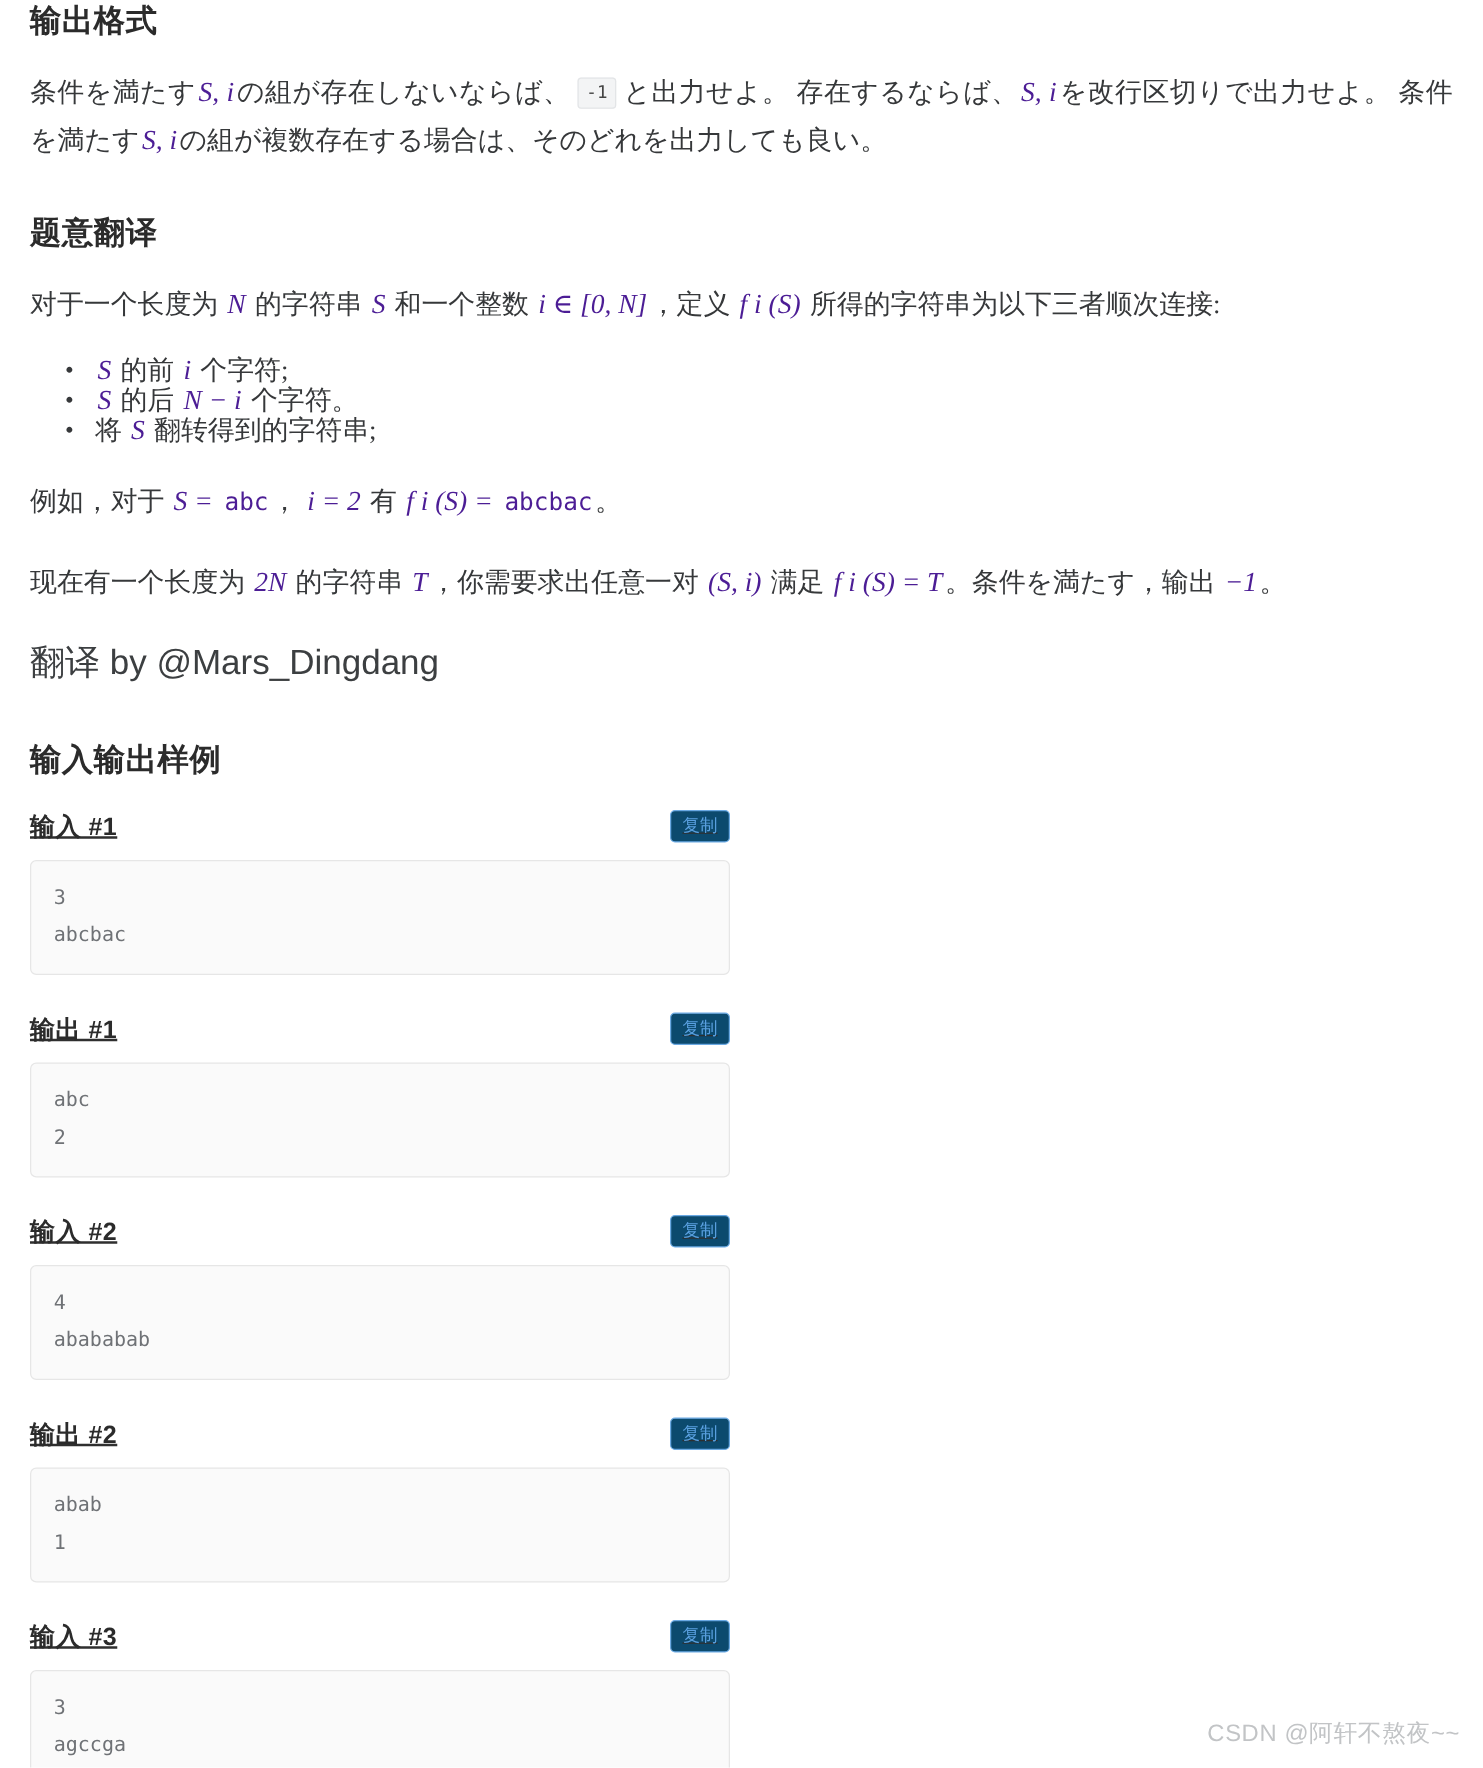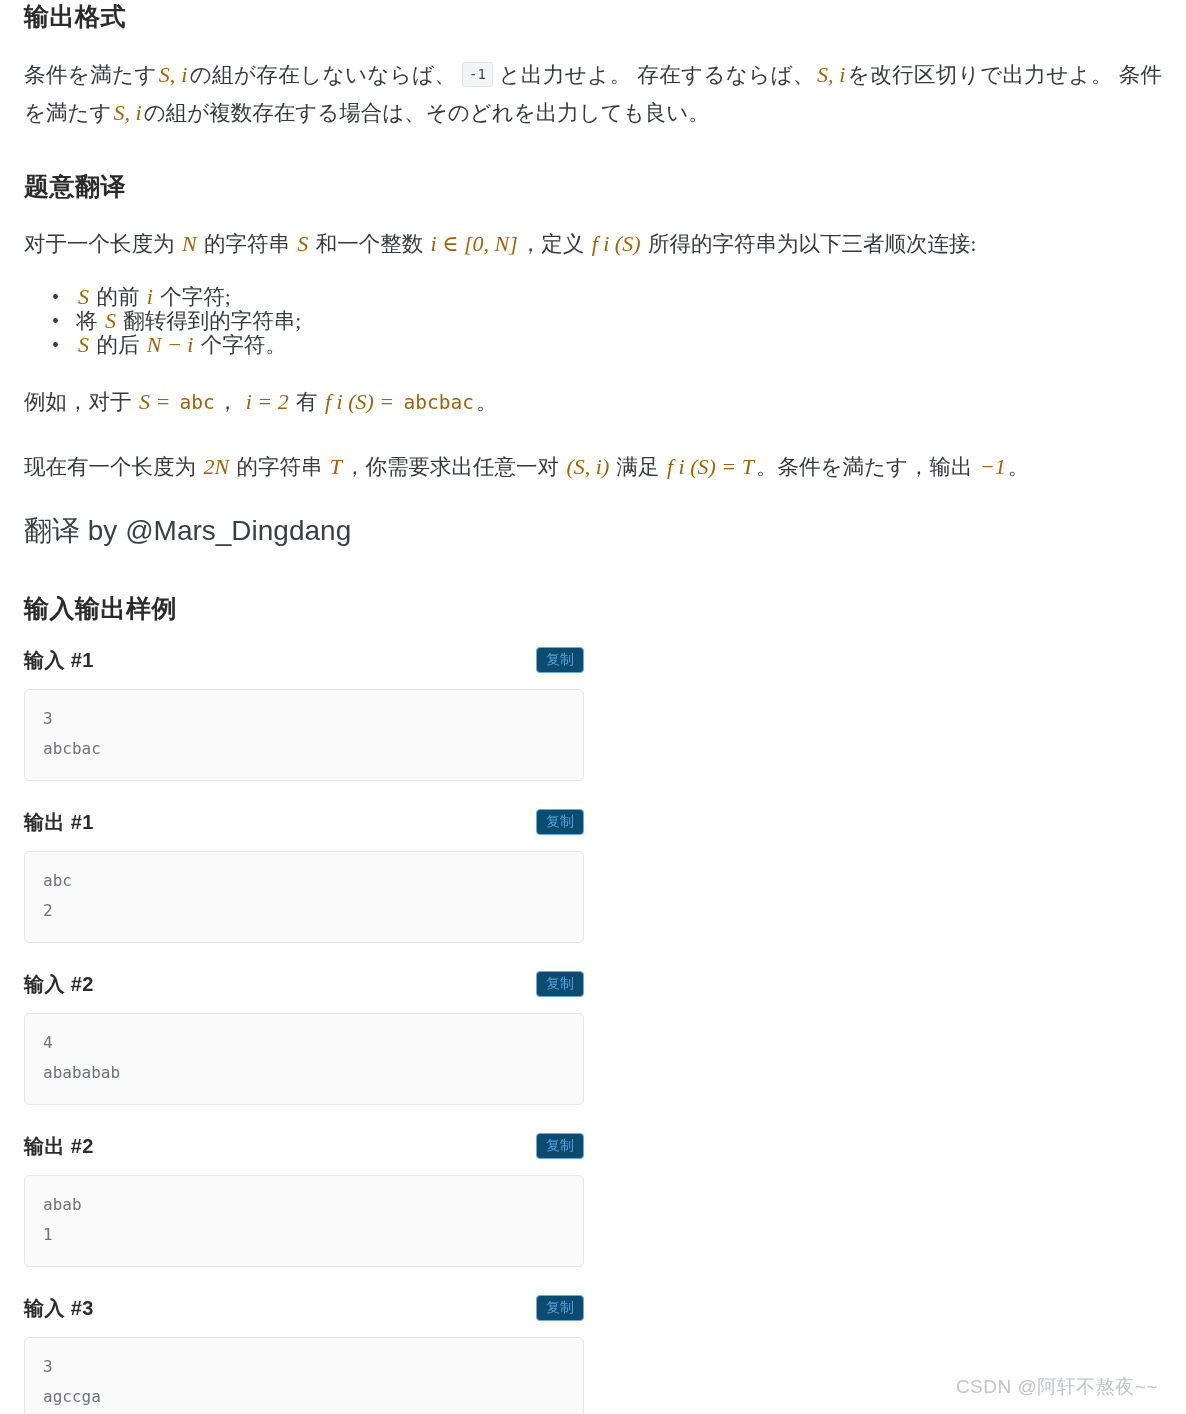--- a/index.html
+++ b/index.html
@@ -41,21 +41,21 @@
     text-justify: inter-character;
   }
   p.body-text.tight { margin-bottom: 22px; }
 
   
   .math {
     font-family: "Liberation Serif", "DejaVu Serif", serif;
     font-style: italic;
     font-size: 22px;
     padding: 0 2px;
-    color: #a16207;
+    color: #4c1d95;
   }
   .mono-math {
     font-family: "DejaVu Sans Mono", "Liberation Mono", monospace;
     font-style: normal;
     font-size: 19.5px;
   }
 
   code.inline-code {
     font-family: "DejaVu Sans Mono", "Liberation Mono", monospace;
     font-size: 14px;
@@ -102,24 +102,25 @@
     column-gap: 22px;
     row-gap: 0;
   }
   .sample {
     width: 560px;
     box-sizing: border-box;
     margin-bottom: 28px;
   }
   .sample-head {
     display: flex;
-    align-items: flex-start;
+    align-items: center;
     justify-content: space-between;
     margin-bottom: 12px;
     height: 30px;
+    text-decoration: underline;
   }
   .sample-title {
     font-family: "Liberation Sans", "DejaVu Sans", sans-serif;
     font-weight: bold;
     font-size: 20px;
     color: #2b2b2b;
     letter-spacing: 0.4px;
   }
   .copy-btn {
     font-family: "Liberation Sans", "DejaVu Sans", sans-serif;
@@ -144,21 +145,21 @@
     margin: 0;
     font-family: "DejaVu Sans Mono", "Liberation Mono", monospace;
     font-size: 16px;
     line-height: 30px;
     color: #6f7276;
     white-space: pre;
   }
 
   .watermark {
     position: absolute;
-    right: 28px;
+    right: 18px;
     bottom: 14px;
     font-family: "Liberation Sans", "DejaVu Sans", sans-serif;
     font-size: 19px;
     color: #c2c4c6;
     letter-spacing: 0.5px;
   }
 </style>
 </head>
 <body>
 
@@ -167,22 +168,22 @@
   <h2 class="section-title">输出格式</h2>
 
   <p class="body-text"><span>条件を満たす</span><span class="math">S, i</span><span>の組が存在しないならば、</span> <code class="inline-code">-1</code> <span>と出力せよ。 存在するならば、</span><span class="math">S, i</span><span>を改行区切りで出力せよ。 条件を満たす</span><span class="math">S, i</span><span>の組が複数存在する場合は、そのどれを出力しても良い。</span></p>
 
   <h2 class="section-title spaced">题意翻译</h2>
 
   <p class="body-text tight"><span>对于一个长度为</span> <span class="math">N</span> <span>的字符串</span> <span class="math">S</span> <span>和一个整数</span> <span class="math">i ∈ [0, N]</span><span>，定义</span> <span class="math">f i (S)</span> <span>所得的字符串为以下三者顺次连接:</span></p>
 
   <ul class="bullets">
     <li><span></span><span class="math">S</span> <span>的前</span> <span class="math">i</span> <span>个字符;</span></li>
+    <li><span></span><span class="math">S</span> <span>的后</span> <span class="math">N − i</span> <span>个字符。</span></li>
     <li><span>将</span> <span class="math">S</span> <span>翻转得到的字符串;</span></li>
-    <li><span></span><span class="math">S</span> <span>的后</span> <span class="math">N − i</span> <span>个字符。</span></li>
   </ul>
 
   <p class="body-text"><span>例如，对于</span> <span class="math">S =</span> <span class="math mono-math">abc</span><span>，</span> <span class="math">i = 2</span> <span>有</span> <span class="math">f i (S) =</span> <span class="math mono-math">abcbac</span><span>。</span></p>
 
   <p class="body-text"><span>现在有一个长度为</span> <span class="math">2N</span> <span>的字符串</span> <span class="math">T</span><span>，你需要求出任意一对</span> <span class="math">(S, i)</span> <span>满足</span> <span class="math">f i (S) = T</span><span>。条件を満たす，输出</span> <span class="math">−1</span><span>。</span></p>
 
   <p class="translator">翻译 by @Mars_Dingdang</p>
 
   <h2 class="section-title">输入输出样例</h2>
 

